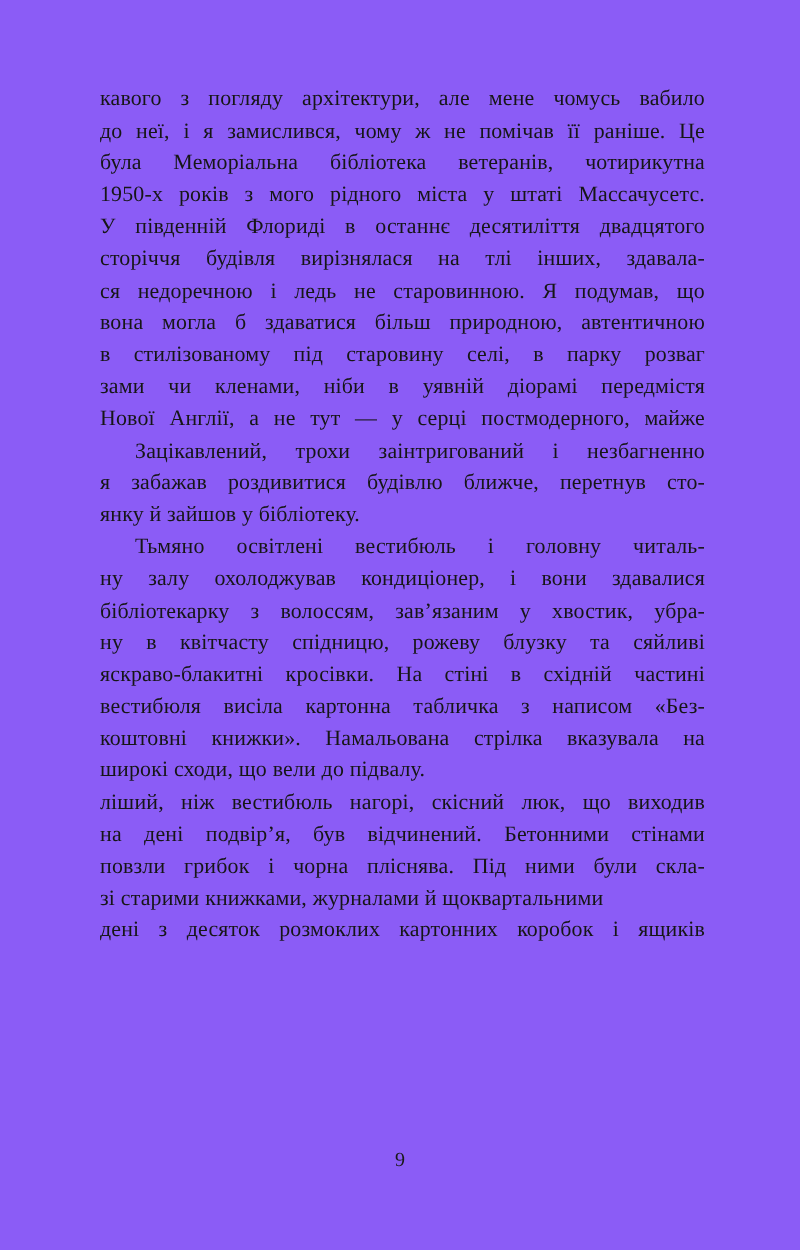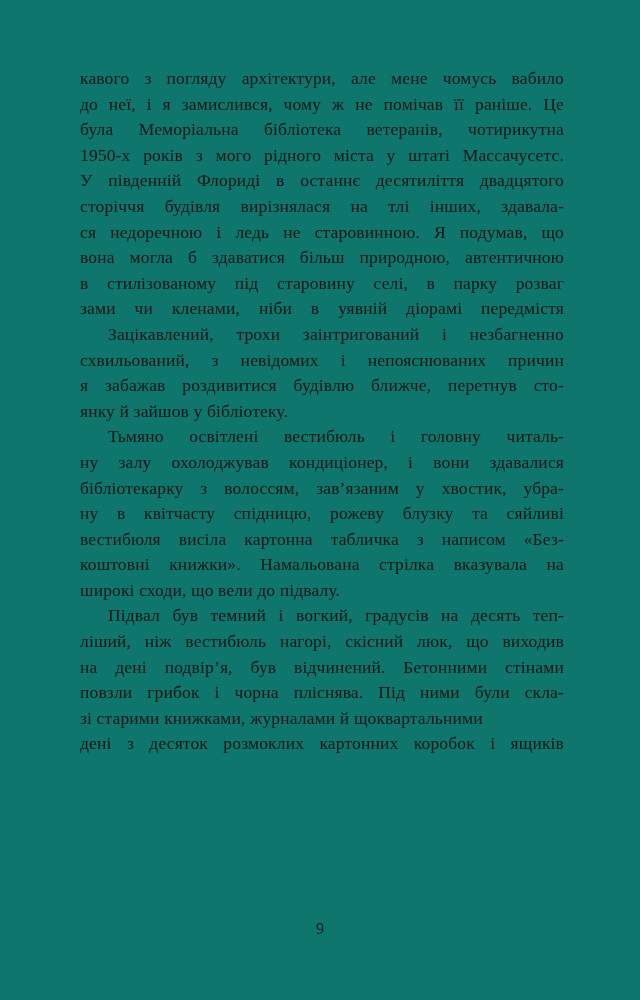--- a/index.html
+++ b/index.html
@@ -4,21 +4,21 @@
 <style>
   html, body {
     margin: 0;
     padding: 0;
     background: #ffffff;
   }
   .page {
     position: relative;
     width: 640px;
     height: 1000px;
-    background: #0f766e;
+    background: #8b5cf6;
     overflow: hidden;
     font-family: "Liberation Serif", "DejaVu Serif", serif;
     color: #161616;
   }
   .text-block {
     position: absolute;
     top: 66px;
     left: 80px;
     width: 484px;
     font-size: 17.5px;
@@ -59,38 +59,38 @@
         <div class="text-line">кавого з погляду архітектури, але мене чомусь вабило</div>
         <div class="text-line">до неї, і я замислився, чому ж не помічав її раніше. Це</div>
         <div class="text-line">була Меморіальна бібліотека ветеранів, чотирикутна</div>
         <div class="text-line">1950-х років з мого рідного міста у штаті Массачусетс.</div>
         <div class="text-line">У південній Флориді в останнє десятиліття двадцятого</div>
         <div class="text-line">сторіччя будівля вирізнялася на тлі інших, здавала-</div>
         <div class="text-line">ся недоречною і ледь не старовинною. Я подумав, що</div>
         <div class="text-line">вона могла б здаватися більш природною, автентичною</div>
         <div class="text-line">в стилізованому під старовину селі, в парку розваг</div>
         <div class="text-line">зами чи кленами, ніби в уявній діорамі передмістя</div>
+        <div class="text-line">Нової Англії, а не тут — у серці постмодерного, майже</div>
       </div>
       <div class="paragraph">
         <div class="text-line indent-line">Зацікавлений, трохи заінтригований і незбагненно</div>
-        <div class="text-line">схвильований, з невідомих і непояснюваних причин</div>
         <div class="text-line">я забажав роздивитися будівлю ближче, перетнув сто-</div>
         <div class="text-line last-line">янку й зайшов у бібліотеку.</div>
       </div>
       <div class="paragraph">
         <div class="text-line indent-line">Тьмяно освітлені вестибюль і головну читаль-</div>
         <div class="text-line">ну залу охолоджував кондиціонер, і вони здавалися</div>
         <div class="text-line">бібліотекарку з волоссям, зав’язаним у хвостик, убра-</div>
         <div class="text-line">ну в квітчасту спідницю, рожеву блузку та сяйливі</div>
+        <div class="text-line">яскраво-блакитні кросівки. На стіні в східній частині</div>
         <div class="text-line">вестибюля висіла картонна табличка з написом «Без-</div>
         <div class="text-line">коштовні книжки». Намальована стрілка вказувала на</div>
         <div class="text-line last-line">широкі сходи, що вели до підвалу.</div>
       </div>
       <div class="paragraph">
-        <div class="text-line indent-line">Підвал був темний і вогкий, градусів на десять теп-</div>
         <div class="text-line">ліший, ніж вестибюль нагорі, скісний люк, що виходив</div>
         <div class="text-line">на дені подвір’я, був відчинений. Бетонними стінами</div>
         <div class="text-line">повзли грибок і чорна пліснява. Під ними були скла-</div>
         <div class="text-line last-line">зі старими книжками, журналами й щоквартальними</div>
         <div class="text-line">дені з десяток розмоклих картонних коробок і ящиків</div>
       </div>
     </div>
   <div class="page-number">9</div>
 </div>
 

